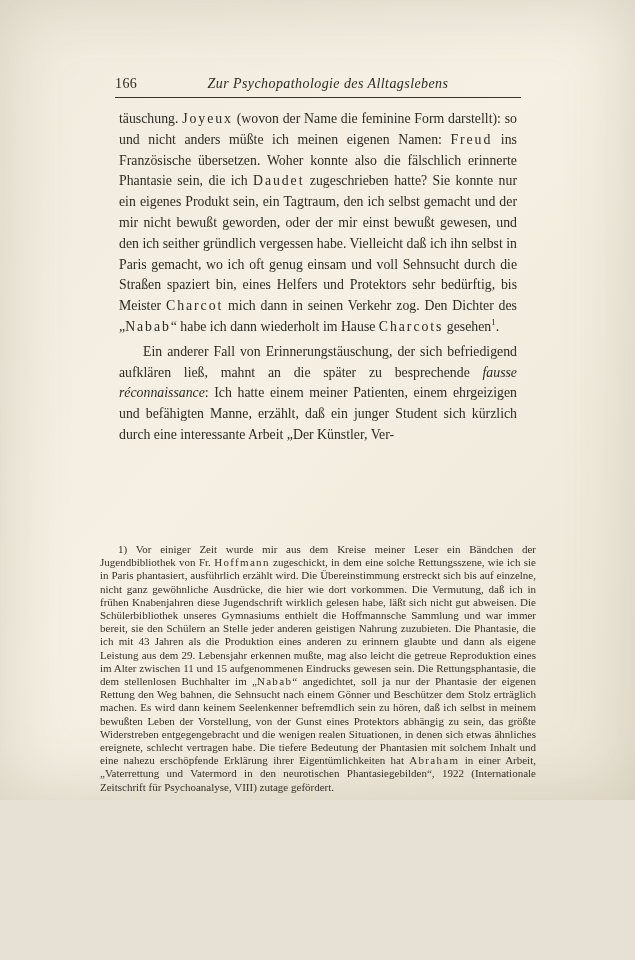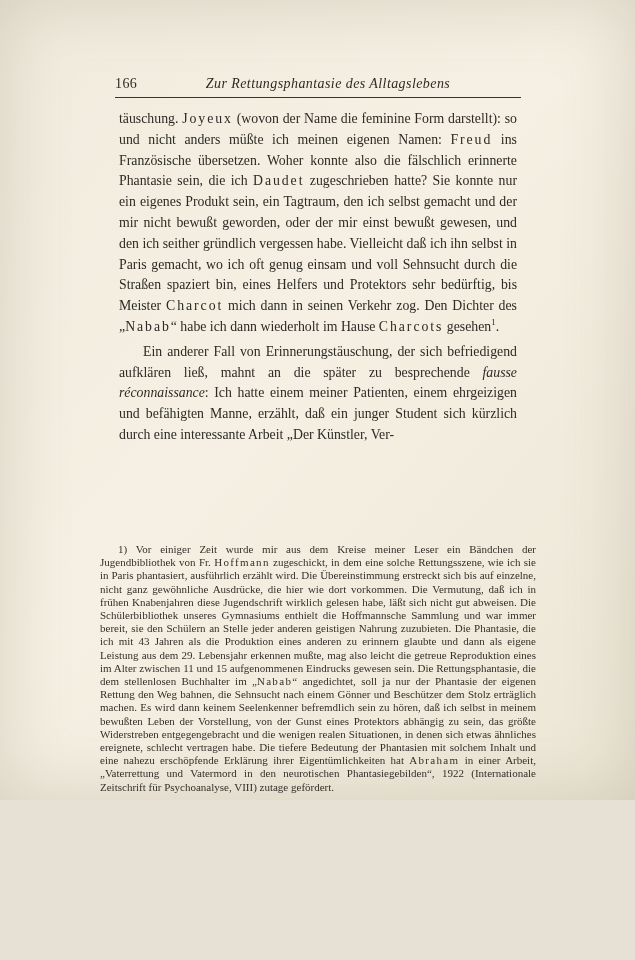--- a/index.html
+++ b/index.html
@@ -68,21 +68,21 @@
   }
   .footnote-text .spaced { letter-spacing: 0.12em; }
 </style>
 </head>
 <body>
 
 <div class="page">
   <div class="content">
     <div class="header-row">
       <span class="pagenum">166</span>
-      <span class="running-title">Zur Rettungsphantasie des Alltagslebens</span>
+      <span class="running-title">Zur Psychopathologie des Alltagslebens</span>
     </div>
     <hr class="header-rule">
     <div class="body-text">
         <p class="para"><span>täuschung. </span><span class="spaced">Joyeux</span><span> (wovon der Name die feminine Form darstellt): so und nicht anders müßte ich meinen eigenen Namen: </span><span class="spaced">Freud</span><span> ins Französische übersetzen. Woher konnte also die fälschlich erinnerte Phantasie sein, die ich </span><span class="spaced">Daudet</span><span> zugeschrieben hatte? Sie konnte nur ein eigenes Produkt sein, ein Tagtraum, den ich selbst gemacht und der mir nicht bewußt geworden, oder der mir einst bewußt gewesen, und den ich seither gründlich vergessen habe. Vielleicht daß ich ihn selbst in Paris gemacht, wo ich oft genug einsam und voll Sehnsucht durch die Straßen spaziert bin, eines Helfers und Protektors sehr bedürftig, bis Meister </span><span class="spaced">Charcot</span><span> mich dann in seinen Verkehr zog. Den Dichter des „</span><span class="spaced">Nabab</span><span>“ habe ich dann wiederholt im Hause </span><span class="spaced">Charcots</span><span> gesehen</span><sup class="fnref">1</sup><span>.</span></p>
         <p class="para indent"><span>Ein anderer Fall von Erinnerungstäuschung, der sich befriedigend aufklären ließ, mahnt an die später zu besprechende </span><span class="italic">fausse réconnaissance</span><span>: Ich hatte einem meiner Patienten, einem ehrgeizigen und befähigten Manne, erzählt, daß ein junger Student sich kürzlich durch eine interessante Arbeit „Der Künstler, Ver-</span></p>
       </div>
   </div>
   <div class="footnote-block">
     <p class="footnote-text"><span>1) Vor einiger Zeit wurde mir aus dem Kreise meiner Leser ein Bändchen der Jugendbibliothek von Fr. </span><span class="spaced">Hoffmann</span><span> zugeschickt, in dem eine solche Rettungsszene, wie ich sie in Paris phantasiert, ausführlich erzählt wird. Die Übereinstimmung erstreckt sich bis auf einzelne, nicht ganz gewöhnliche Ausdrücke, die hier wie dort vorkommen. Die Vermutung, daß ich in frühen Knabenjahren diese Jugendschrift wirklich gelesen habe, läßt sich nicht gut abweisen. Die Schülerbibliothek unseres Gymnasiums enthielt die Hoffmannsche Sammlung und war immer bereit, sie den Schülern an Stelle jeder anderen geistigen Nahrung zuzubieten. Die Phantasie, die ich mit 43 Jahren als die Produktion eines anderen zu erinnern glaubte und dann als eigene Leistung aus dem 29. Lebensjahr erkennen mußte, mag also leicht die getreue Reproduktion eines im Alter zwischen 11 und 15 aufgenommenen Eindrucks gewesen sein. Die Rettungsphantasie, die dem stellenlosen Buchhalter im „</span><span class="spaced">Nabab</span><span>“ angedichtet, soll ja nur der Phantasie der eigenen Rettung den Weg bahnen, die Sehnsucht nach einem Gönner und Beschützer dem Stolz erträglich machen. Es wird dann keinem Seelenkenner befremdlich sein zu hören, daß ich selbst in meinem bewußten Leben der Vorstellung, von der Gunst eines Protektors abhängig zu sein, das größte Widerstreben entgegengebracht und die wenigen realen Situationen, in denen sich etwas ähnliches ereignete, schlecht vertragen habe. Die tiefere Bedeutung der Phantasien mit solchem Inhalt und eine nahezu erschöpfende Erklärung ihrer Eigentümlichkeiten hat </span><span class="spaced">Abraham</span><span> in einer Arbeit, „Vaterrettung und Vatermord in den neurotischen Phantasiegebilden“, 1922 (Internationale Zeitschrift für Psychoanalyse, VIII) zutage gefördert.</span></p>
   </div>

